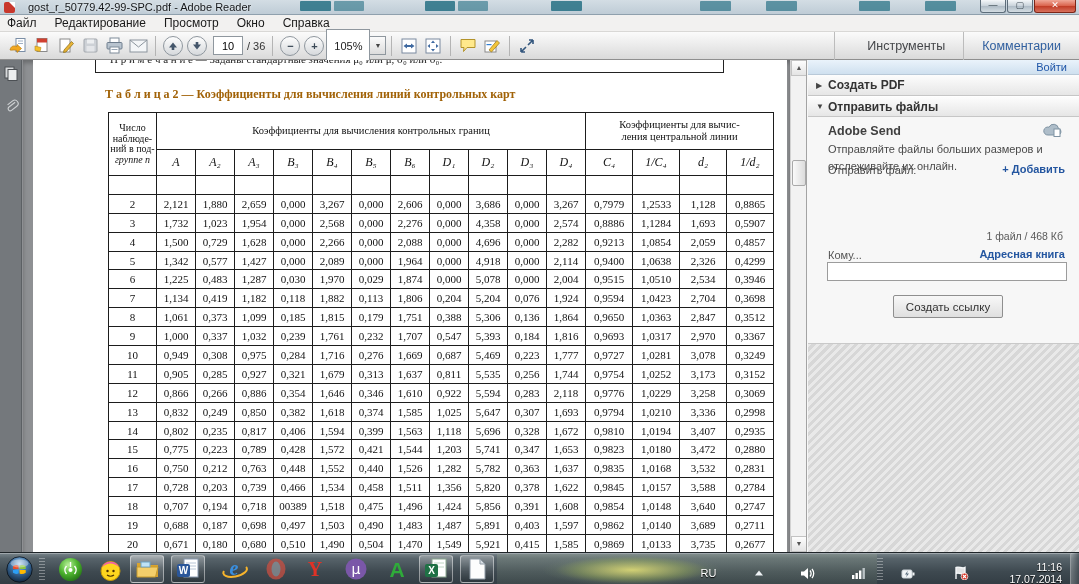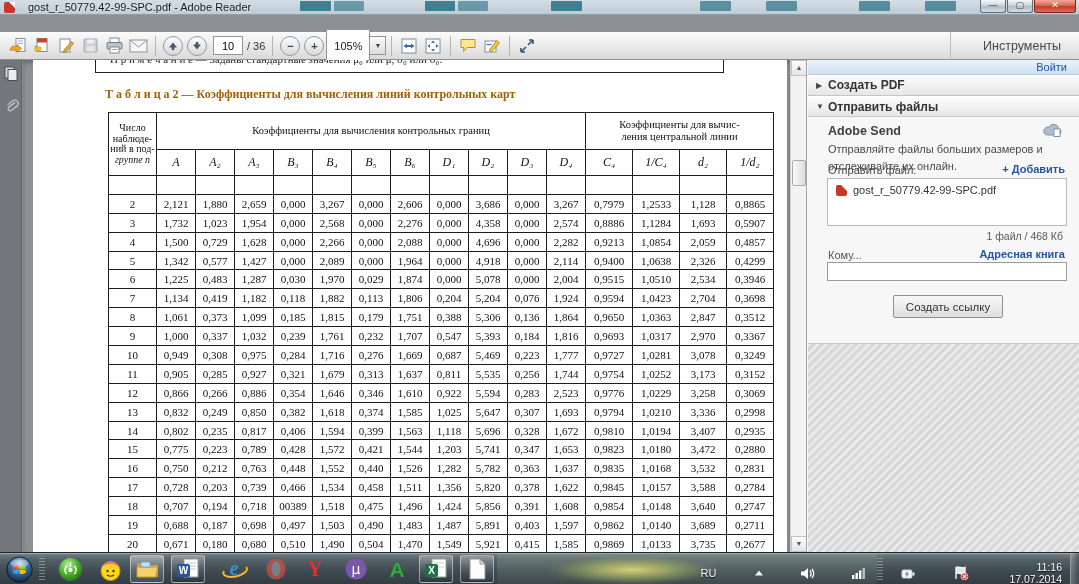--- a/index.html
+++ b/index.html
@@ -132,20 +132,27 @@
       <span class="pdficon"></span>
       <span id="win-title">gost_r_50779.42-99-SPC.pdf - Adobe Reader</span>
     </div>
     <div id="wincontrols">
       <div class="wbtn min">—</div>
       <div class="wbtn max">▢</div>
       <div class="wbtn close">✕</div>
     </div>
   </div>
 
+  <div id="menubar">
+    <span class="menu-item">Файл</span>
+    <span class="menu-item">Редактирование</span>
+    <span class="menu-item">Просмотр</span>
+    <span class="menu-item">Окно</span>
+    <span class="menu-item">Справка</span>
+  </div>
 
   <div id="toolbar">
     <div class="tbtn">
       <svg width="18" height="18" viewBox="0 0 18 18">
           <rect x="7" y="1.5" width="9" height="13" fill="#fff" stroke="#7b8ea6"></rect>
           <line x1="9" y1="4" x2="14" y2="4" stroke="#9fb0c4"></line>
           <line x1="9" y1="6.5" x2="14" y2="6.5" stroke="#9fb0c4"></line>
           <path d="M1 13 C2 8.5 5 8.5 8 9.5 L8 7.5 L12.5 11.5 L8 15.5 L8 13.5 C5 12.5 3 13.5 1 13 Z" fill="#f2a71f" stroke="#b97d12" stroke-width=".7"></path>
         </svg>
     </div>
@@ -231,20 +238,21 @@
     <div class="tsep"></div>
     <div class="tbtn">
       <svg width="16" height="16" viewBox="0 0 16 16">
           <path d="M9 7 L14 2 M14 2 L14 6 M14 2 L10 2" stroke="#33567d" stroke-width="1.6" fill="none"></path>
           <path d="M7 9 L2 14 M2 14 L2 10 M2 14 L6 14" stroke="#33567d" stroke-width="1.6" fill="none"></path>
         </svg>
     </div>
   </div>
   <div id="right-tabs">
     <div class="rtab t1">Инструменты</div>
+    <div class="rtab t3">Комментарии</div>
   </div>
 
   <div id="main">
 
     <div id="navstrip">
       <svg class="navicon" style="top:5px;" width="16" height="16" viewBox="0 0 16 16">
           <rect x="2" y="2" width="9" height="11" fill="#d8dadc" stroke="#4c5054"></rect>
           <rect x="5" y="4.5" width="9" height="11" fill="#eceeef" stroke="#4c5054"></rect>
         </svg>
       <svg class="navicon" style="top:38px;" width="16" height="20" viewBox="0 0 16 20">
@@ -513,21 +521,21 @@
                 <td>0,866</td>
                 <td>0,266</td>
                 <td>0,886</td>
                 <td>0,354</td>
                 <td>1,646</td>
                 <td>0,346</td>
                 <td>1,610</td>
                 <td>0,922</td>
                 <td>5,594</td>
                 <td>0,283</td>
-                <td>2,523</td>
+                <td>2,118</td>
                 <td>0,9776</td>
                 <td>1,0229</td>
                 <td>3,258</td>
                 <td>0,3069</td>
               </tr>
               <tr>
                 <td>13</td>
                 <td>0,832</td>
                 <td>0,249</td>
                 <td>0,850</td>
@@ -695,26 +703,20 @@
       </div>
 
       <div class="ptxt" id="as-title">Adobe Send</div>
       <svg id="as-cloud" viewBox="0 0 20 16">
           <path d="M5 13 a4 4 0 1 1 1 -7.8 a5 5 0 0 1 9.5 1.3 a3.3 3.3 0 0 1 -.8 6.5 z" fill="#aebdc9" stroke="#7f93a3"></path>
           <rect x="11" y="7" width="6" height="7.5" fill="#fff" stroke="#7f93a3"></rect>
         </svg>
       <div class="ptxt" id="as-desc">Отправляйте файлы больших размеров и отслеживайте их онлайн.</div>
       <div class="ptxt" id="sendfile-lbl">Отправить файл:</div>
       <div id="add-link">+ Добавить</div>
-      <div id="filebox">
-        <div class="frow">
-          <span class="pdficon" style="margin:0;"></span>
-          <span class="fname">gost_r_50779.42-99-SPC.pdf</span>
-        </div>
-      </div>
       <div id="fsummary">1 файл / 468 Кб</div>
       <div class="ptxt" id="to-lbl">Кому...</div>
       <div id="abook">Адресная книга</div>
       <input id="to-input" style="">
       <button id="createlink">Создать ссылку</button>
       <div id="hatch"></div>
     </div>
   </div>
 
   <div id="taskbar">

